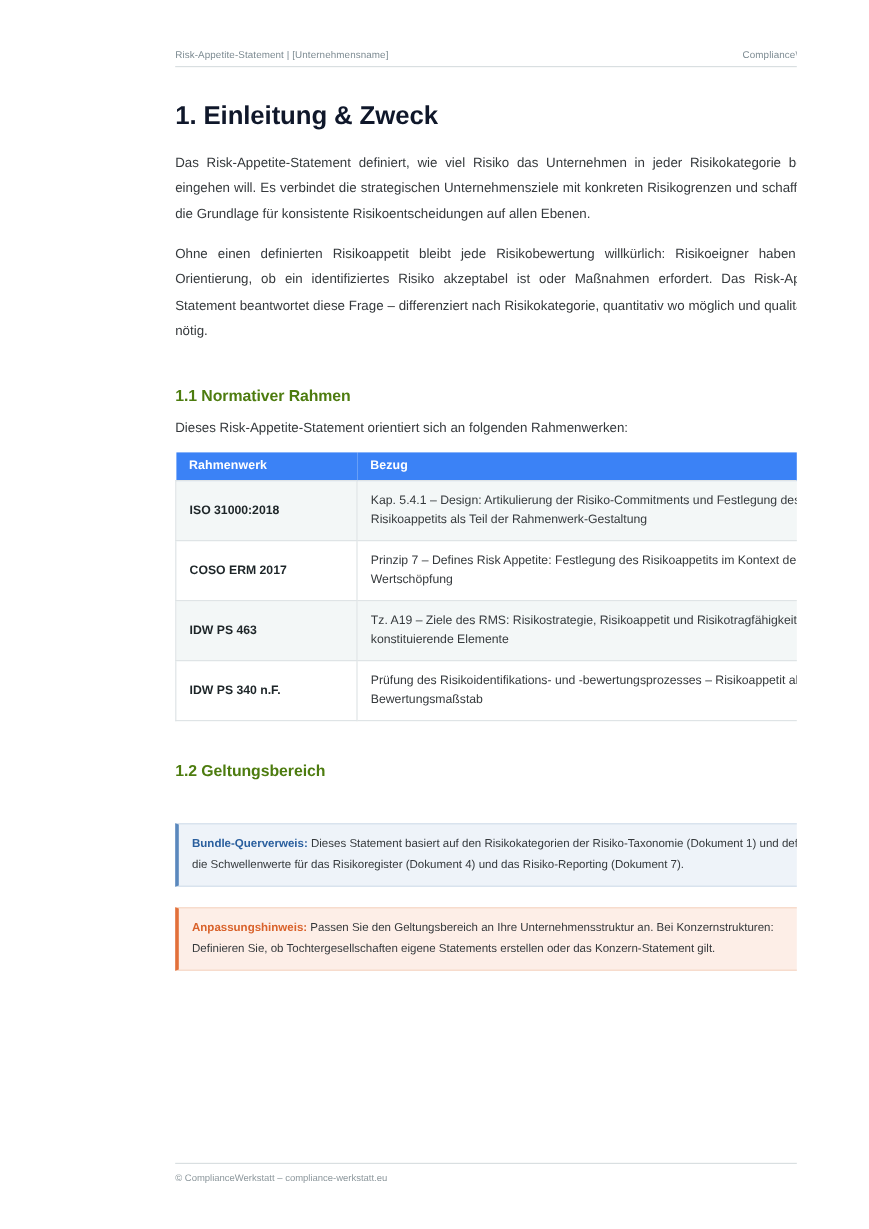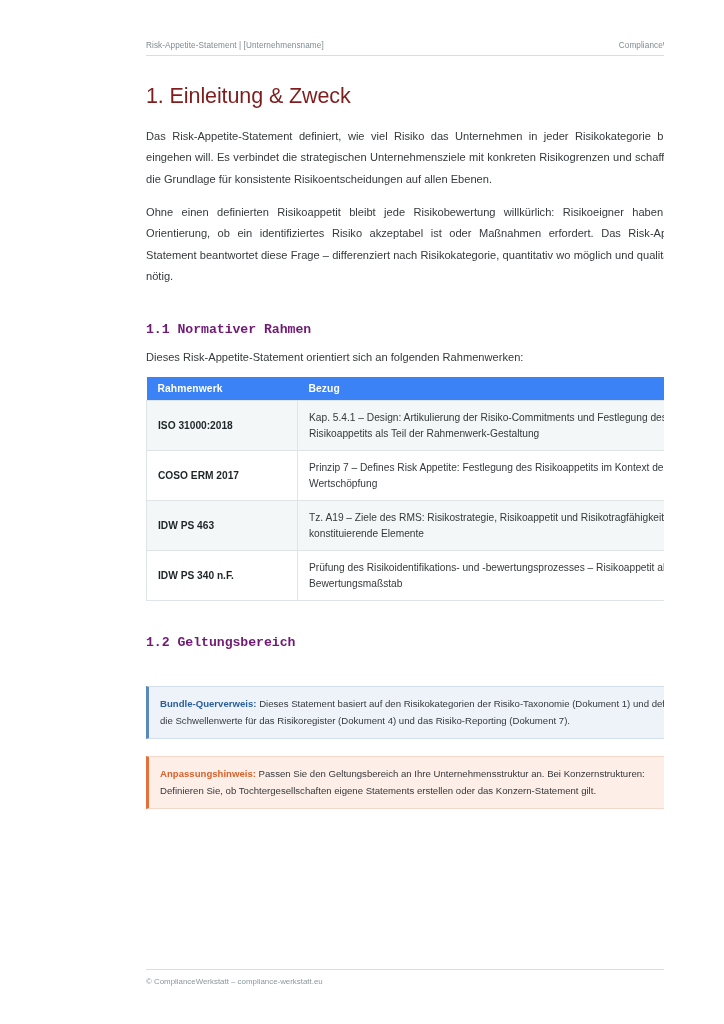--- a/index.html
+++ b/index.html
@@ -43,33 +43,32 @@
   .content {
     position: absolute;
     left: 86px;
     top: 84px;
     width: 552px;
   }
 
   h1.doc-title {
     font-size: 21.5px;
     line-height: 1.2;
-    font-weight: normal;
-    color: #7f1d1d;
+    font-weight: bold;
+    color: #0f172a;
     margin: 0 0 16px 0;
     letter-spacing: -0.1px;
   }
 
   h2.section-title {
     font-size: 13.2px;
     font-weight: bold;
-    color: #701a75;
+    color: #4d7c0f;
     margin: 0 0 10px 0;
     letter-spacing: -0.05px;
-    font-family: Liberation Mono, monospace;
   }
 
   p.body-text {
     font-size: 11.1px;
     line-height: 1.93;
     text-align: justify;
     margin: 12px 0 9px 0;
     color: #35393c;
     hyphens: none;
   }

